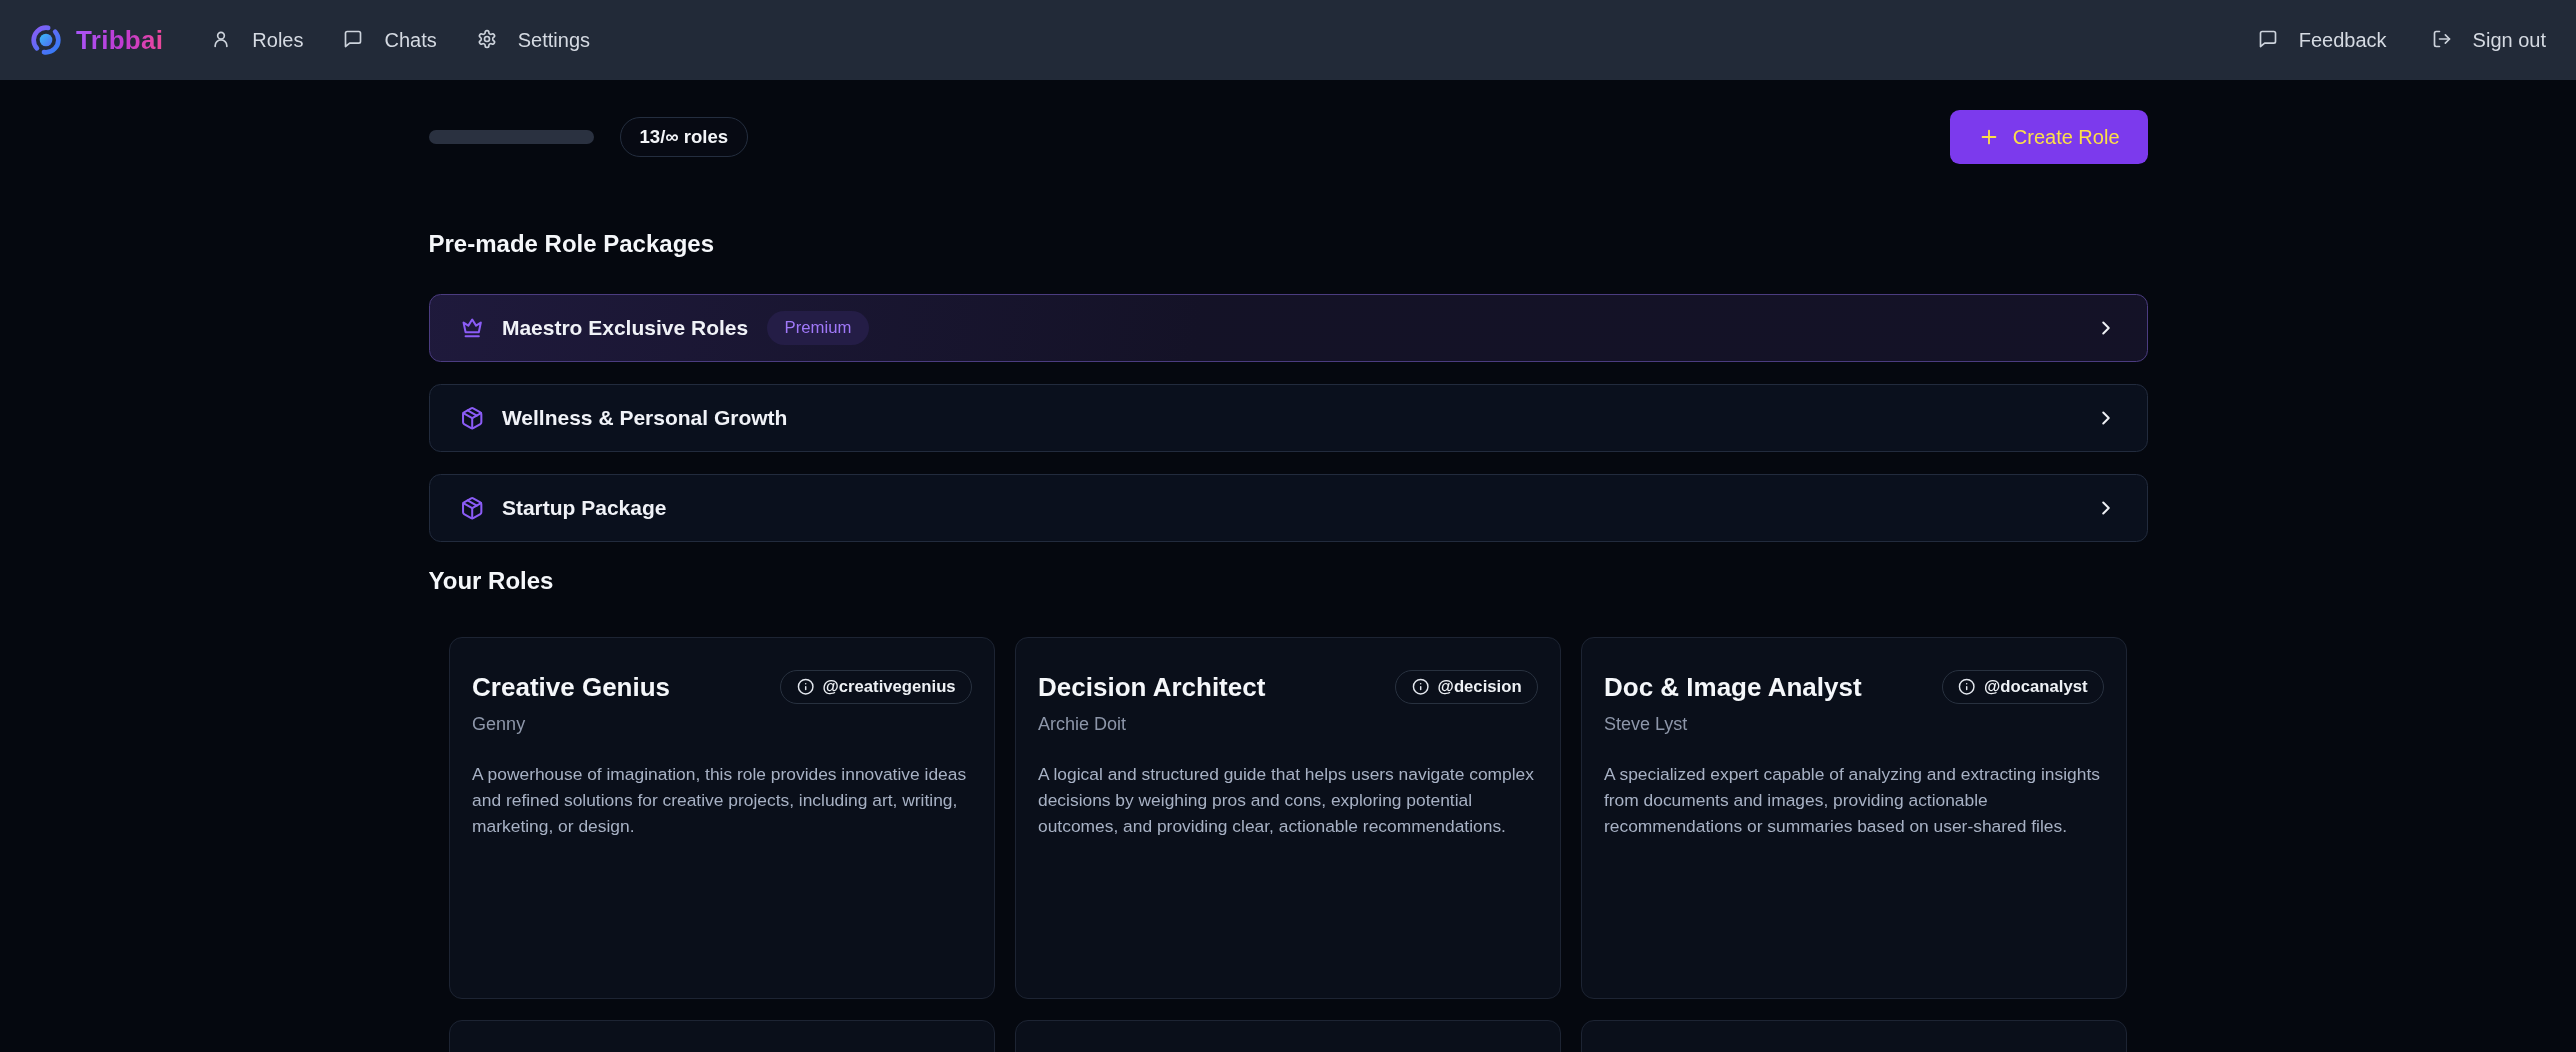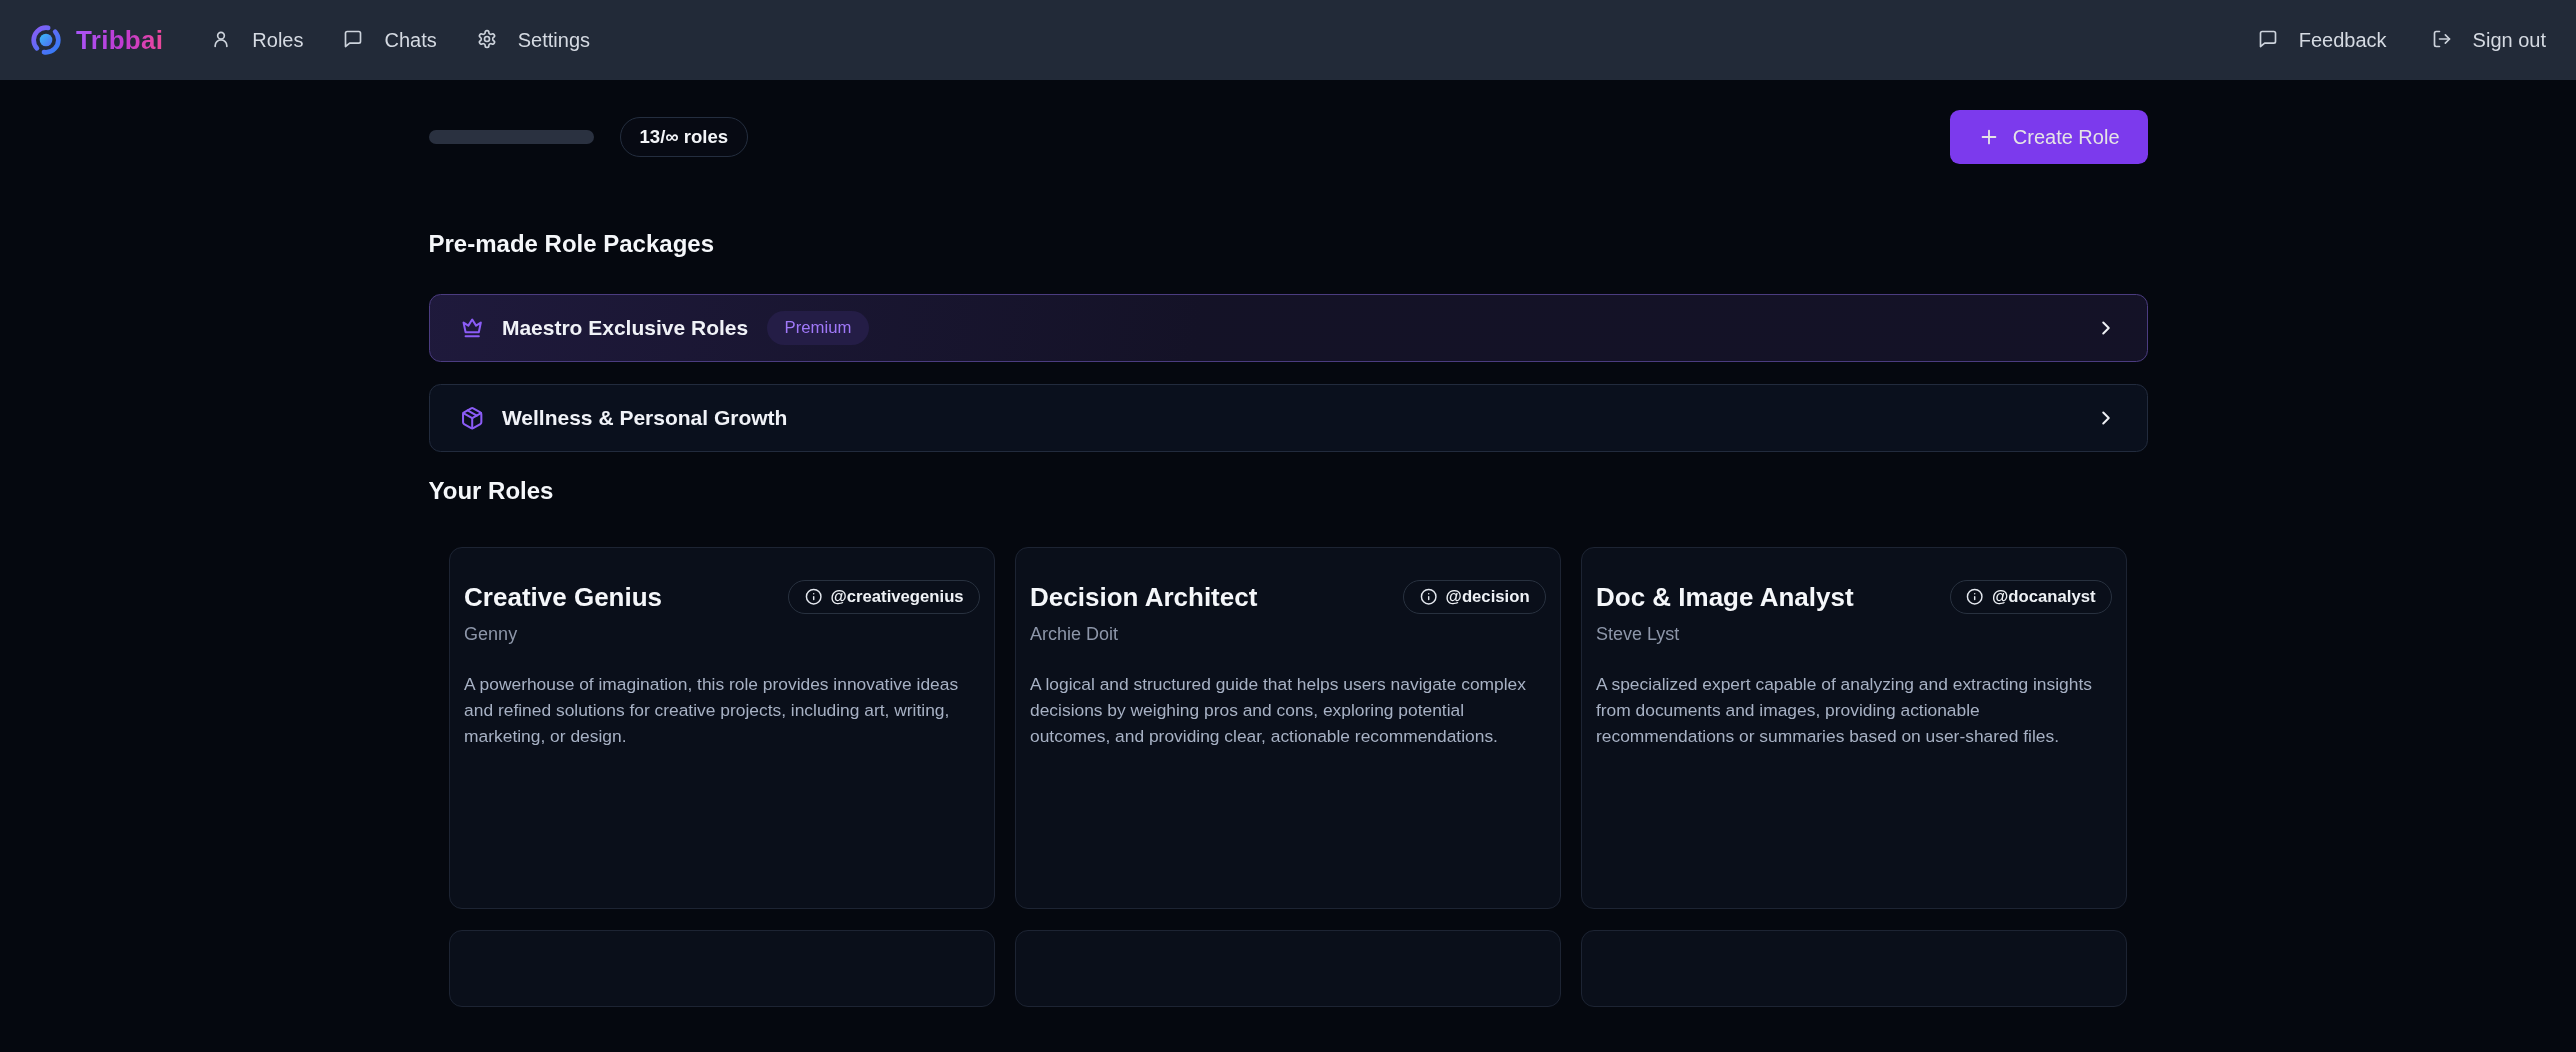--- a/index.html
+++ b/index.html
@@ -41,21 +41,21 @@
     width: 165px; height: 13.5px; border-radius: 7px; background: #2a3140; overflow: hidden;
   }
   .progress-fill { width: 0%; height: 100%; background: #7c3aed; border-radius: 7px; }
   .count-pill {
     margin-left: 26px; padding: 8.4px 19px; border: 1.3px solid #242e3f; border-radius: 642px;
     font-size: 18.6px; font-weight: 700; color: #f3f5f8; background: rgba(10,15,26,0.4);
   }
   .create-btn {
     margin-left: auto; display: flex; align-items: center; gap: 13px;
     height: 54px; padding: 0 28px; border: none; border-radius: 9.6px;
-    background: #7c3aed; color: #e5e5e5; font-size: 20px; font-weight: 500;
+    background: #7c3aed; color: #fde047; font-size: 20px; font-weight: 500;
     font-family: inherit; cursor: pointer;
   }
 
   .section-heading { font-size: 24px; line-height: 30px; font-weight: 700; color: #f5f7fa; }
   .pkg-heading { margin-top: 65px; }
   .your-roles-heading { margin-top: 24.4px; }
 
   
   .pkg-list { margin-top: 35px; }
   .pkg-row {
@@ -72,21 +72,21 @@
   .premium-badge {
     margin-left: 19px; padding: 7px 17.4px; border-radius: 642px;
     background: #241d46; color: #a078f8; font-size: 16.7px; font-weight: 500;
   }
   .chev { margin-left: auto; color: #eef0f4; }
 
   
   .cards { margin-top: 41px; display: grid; grid-template-columns: repeat(3, 1fr); gap: 20px; padding: 0 20.6px; }
   .card {
     height: 362px; border-radius: 13px; background: #0a0f1a; border: 1.3px solid #1d2433;
-    padding: 32px 14px; cursor: pointer;
+    padding: 32px 22px; cursor: pointer;
   }
   .card-top { display: flex; justify-content: space-between; align-items: center; gap: 13px; }
   .card-title { font-size: 26px; font-weight: 700; color: #f5f7fa; }
   .handle-pill {
     display: flex; align-items: center; gap: 8.4px; flex: none;
     border: 1.3px solid #28313f; border-radius: 642px; padding: 5.8px 15.4px;
     font-size: 16.7px; font-weight: 700; color: #eef1f5; cursor: pointer; text-align: right;
   }
   .handle-pill .hicon { color: #e3e7ee; }
   .card-sub { margin-top: 9.6px; font-size: 18px; color: #8d96a9; }
@@ -217,20 +217,36 @@
         </svg>
       </span>
       <span class="pkg-title">Wellness &amp; Personal Growth</span>
       <span class="chev">
         <svg width="22" height="22" viewBox="0 0 24 24" fill="none" stroke="currentColor" stroke-width="2.2" stroke-linecap="round" stroke-linejoin="round">
           <path d="M9 6l6 6-6 6"></path>
         </svg>
       </span>
     </div>
 
+    <div class="pkg-row">
+      <span class="pkg-icon">
+        <svg width="24.4" height="24.4" viewBox="0 0 24 24" fill="none" stroke="currentColor" stroke-width="2" stroke-linecap="round" stroke-linejoin="round">
+          <path d="M11 21.73a2 2 0 0 0 2 0l7-4A2 2 0 0 0 21 16V8a2 2 0 0 0-1-1.73l-7-4a2 2 0 0 0-2 0l-7 4A2 2 0 0 0 3 8v8a2 2 0 0 0 1 1.73z"></path>
+          <path d="M12 22V12"></path>
+            <path d="M3.3 7l8.7 5 8.7-5"></path>
+            <path d="M7.5 4.27l9 5.15"></path>
+        </svg>
+      </span>
+      <span class="pkg-title">Startup Package</span>
+      <span class="chev">
+        <svg width="22" height="22" viewBox="0 0 24 24" fill="none" stroke="currentColor" stroke-width="2.2" stroke-linecap="round" stroke-linejoin="round">
+          <path d="M9 6l6 6-6 6"></path>
+        </svg>
+      </span>
+    </div>
 
   </div>
 
   <h2 class="section-heading your-roles-heading">Your Roles</h2>
 
   <div class="cards">
 
     <article class="card">
       <div class="card-top">
         <h3 class="card-title">Creative Genius</h3>

